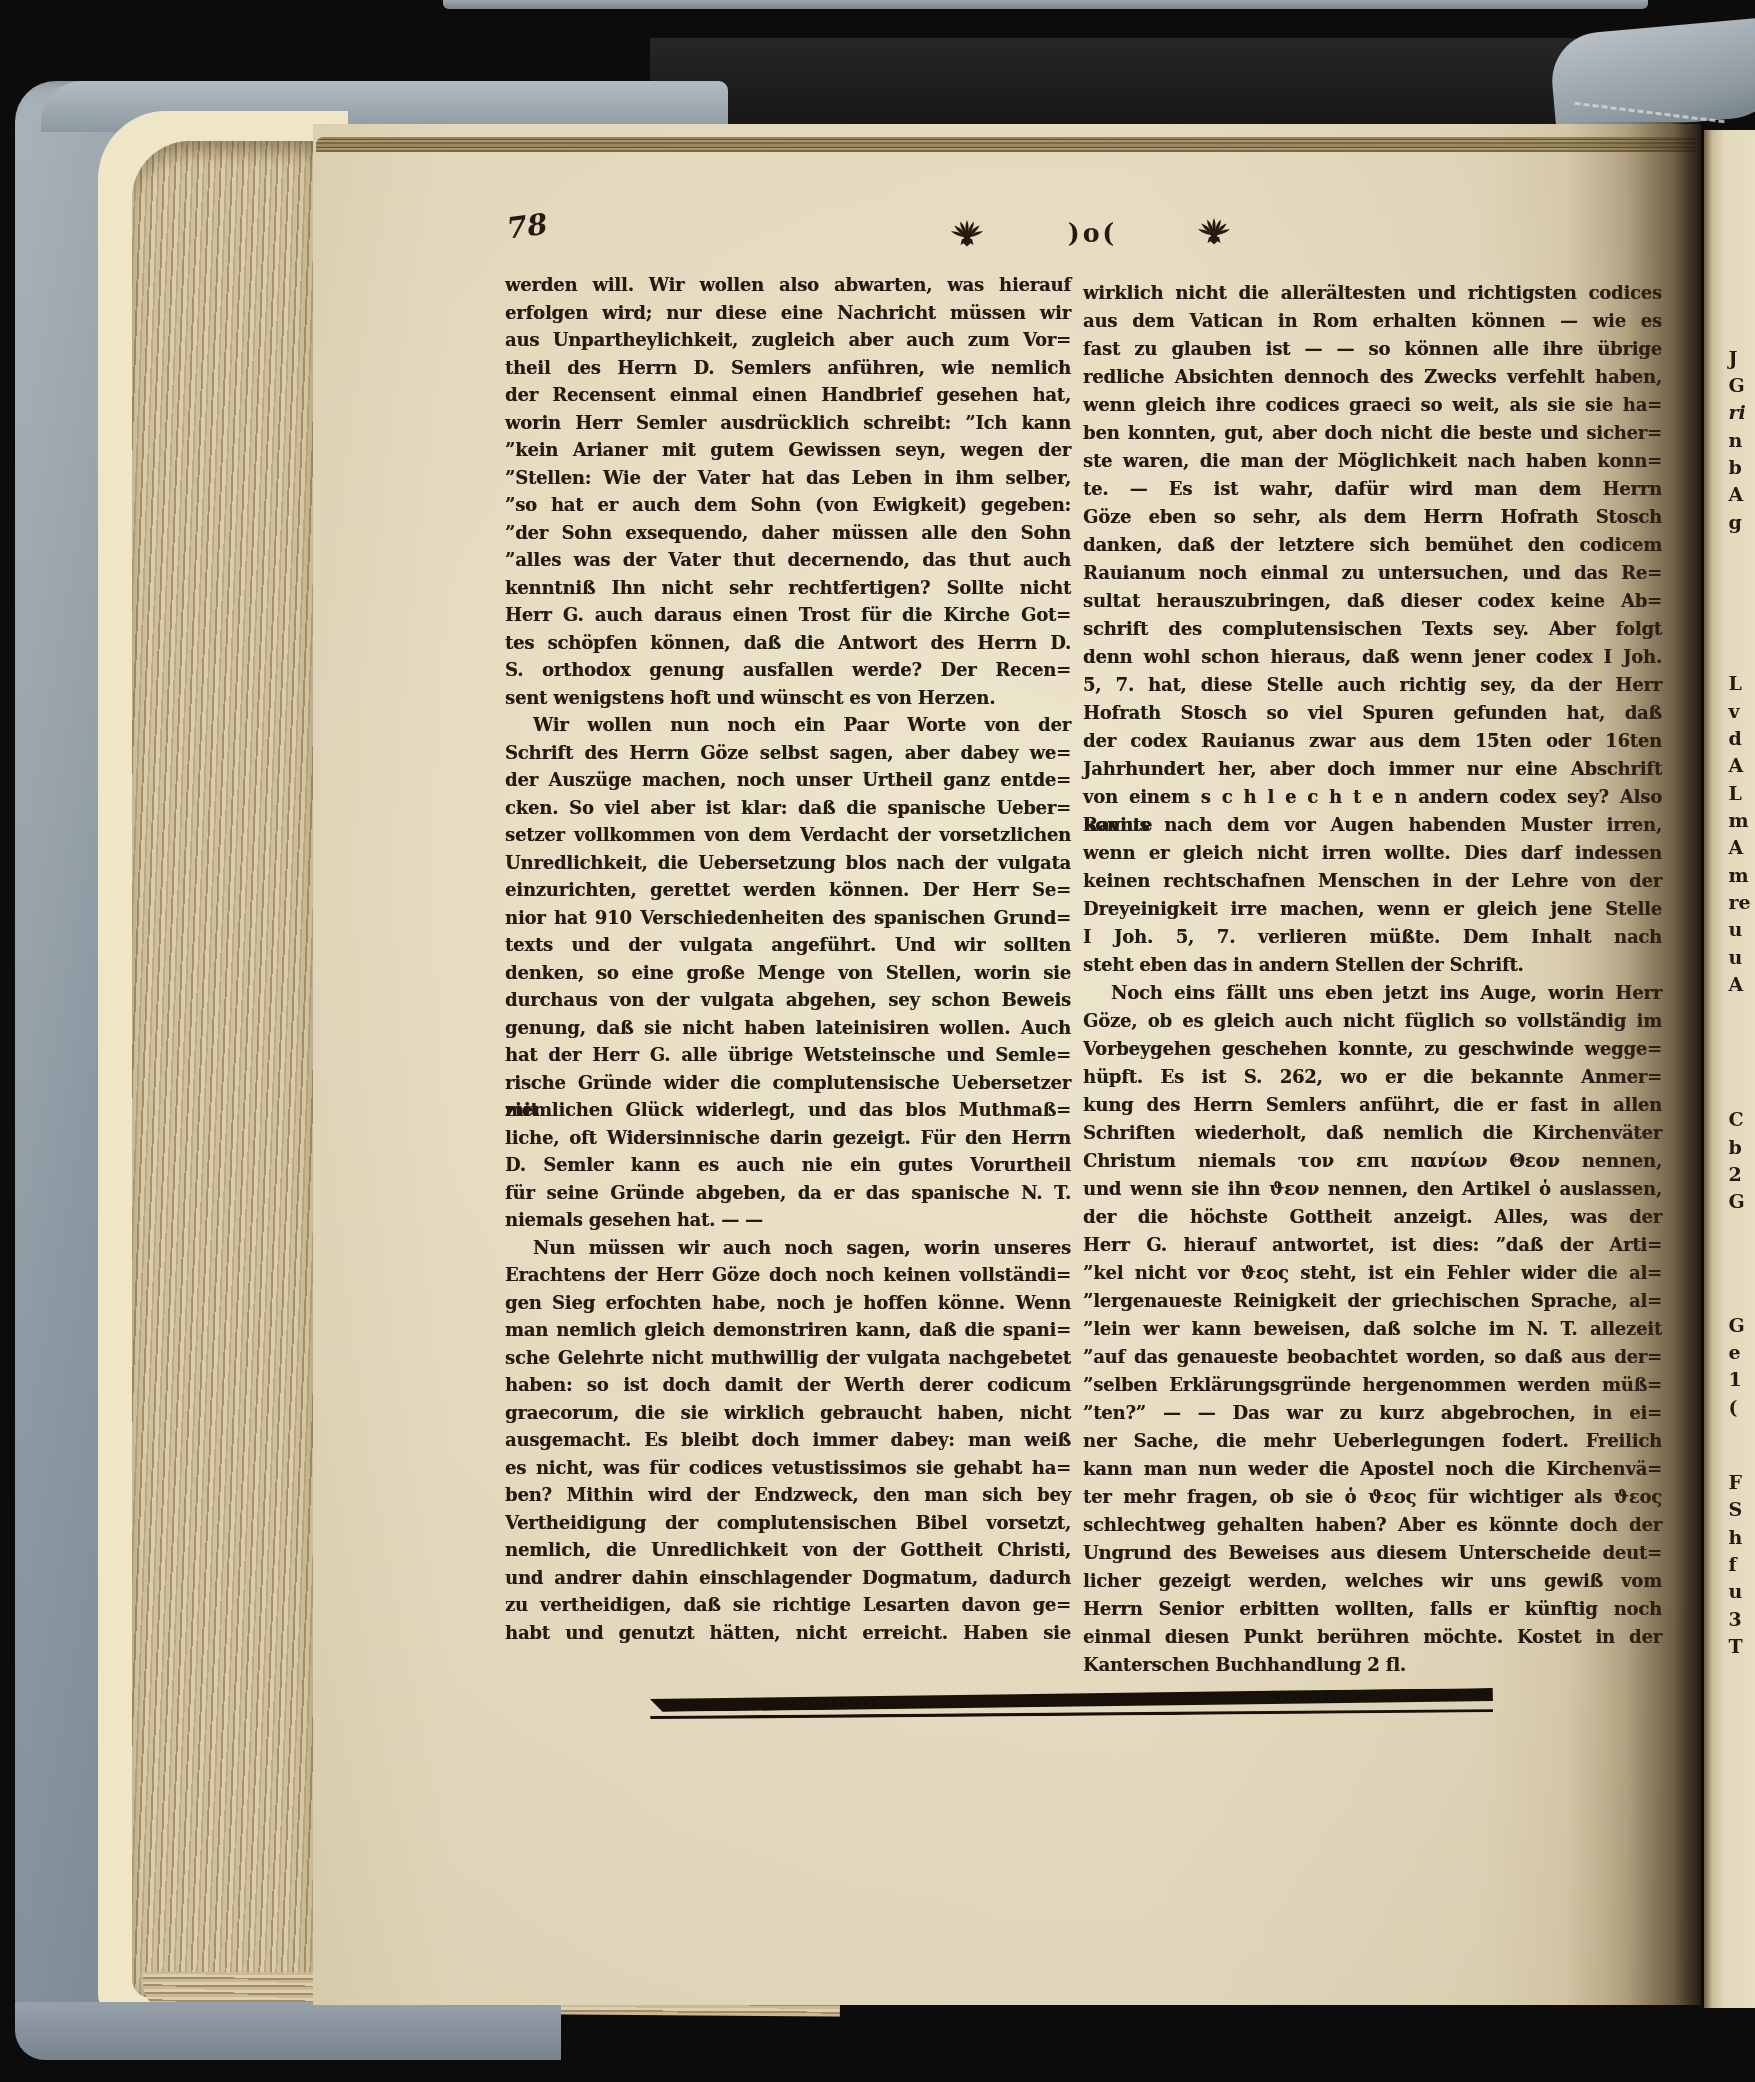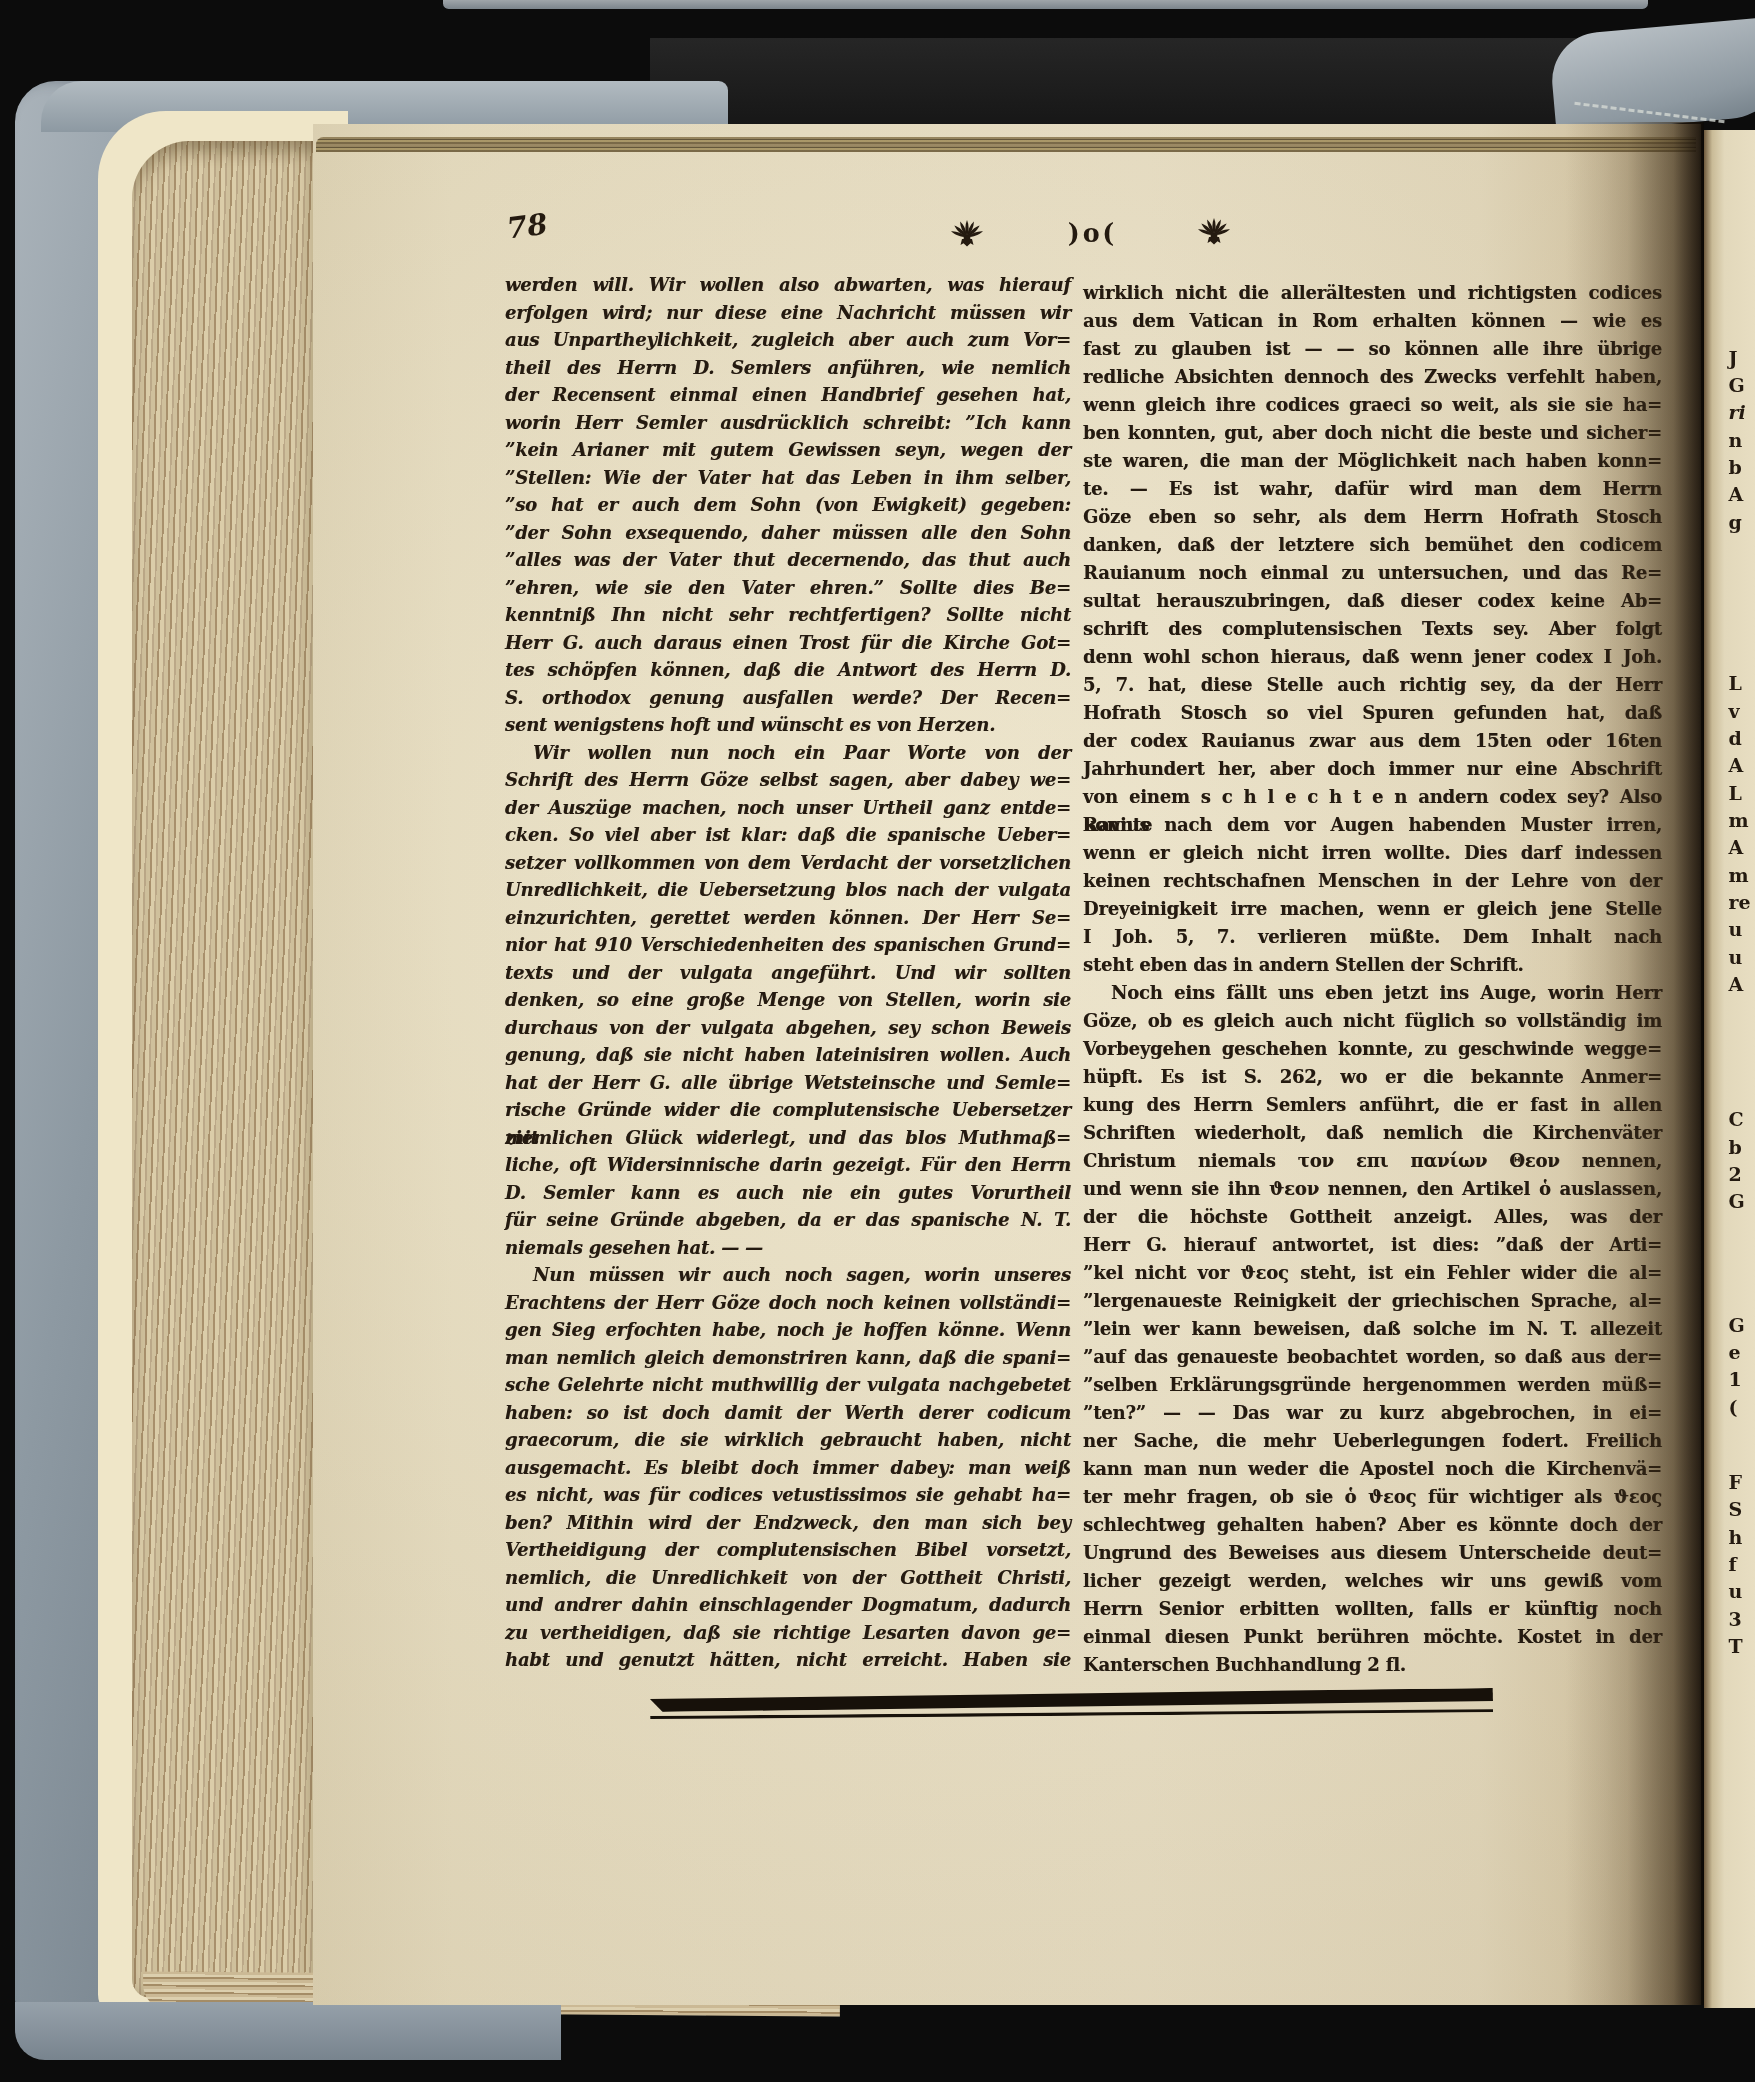--- a/index.html
+++ b/index.html
@@ -51,21 +51,21 @@
   
   .pagenum{position:absolute;left:507px;top:209px;font-size:29px;font-weight:700;
     font-style:italic;color:#241a10;transform:rotate(-7deg);}
   .orn{position:absolute;}
   .orn-left{left:949px;top:217px;}
   .orn-right{left:1196px;top:215px;}
   .center-mark{position:absolute;left:1053px;top:218px;width:79px;text-align:center;
     font-size:25.4px;font-weight:700;color:#241a10;letter-spacing:2.8px;}
   .col{position:absolute;color:#241a10;font-weight:700;font-size:18px;letter-spacing:-0.2px;
     text-shadow:0.3px 0.3px 0 rgba(36,26,16,.55);}
-  .col-left{left:505px;top:271px;width:566px;font-style:italic;}
+  .col-left{left:505px;top:271px;width:566px;}
   .col-right{left:1083px;top:279px;width:579px;}
   .col .line{height:27.5px;line-height:27.5px;text-align:justify;text-align-last:justify;overflow:visible;}
   .col-right .line{height:28px;line-height:28px;}
   .col .line.end{text-align-last:left;}
   .col .line.indent{text-indent:28px;}
   .bottom-rule{position:absolute;left:650px;top:1692px;width:843px;transform:rotate(-.55deg);}
   .bottom-rule .bar{height:16px;background:#17110a;clip-path:polygon(0 18%,100% 0,100% 82%,1.5% 100%);}
   .bottom-rule .thin{margin-top:3.8px;height:4.7px;background:#17110a;clip-path:polygon(0 0,100% 30%,100% 100%,0 70%);}
 </style>
 </head>
@@ -122,21 +122,20 @@
     <div class="line">erfolgen wird;  nur diese eine Nachricht müssen wir</div>
     <div class="line">aus Unpartheylichkeit, zugleich aber auch zum Vor=</div>
     <div class="line">theil des Herrn D. Semlers anführen, wie nemlich</div>
     <div class="line">der Recensent einmal einen Handbrief gesehen hat,</div>
     <div class="line">worin Herr Semler ausdrücklich schreibt:  ”Ich kann</div>
     <div class="line">”kein Arianer mit gutem Gewissen seyn, wegen der</div>
     <div class="line">”Stellen: Wie der Vater hat das Leben in ihm selber,</div>
     <div class="line">”so hat er auch dem Sohn (von Ewigkeit) gegeben:</div>
     <div class="line">”der Sohn exsequendo,  daher müssen alle den Sohn</div>
     <div class="line">”alles was der Vater thut decernendo, das thut auch</div>
-    <div class="line">”ehren, wie sie den Vater ehren.”   Sollte dies Be=</div>
     <div class="line">kenntniß Ihn nicht sehr rechtfertigen?  Sollte nicht</div>
     <div class="line">Herr G. auch daraus einen Trost für die Kirche Got=</div>
     <div class="line">tes schöpfen können, daß die Antwort des Herrn D.</div>
     <div class="line">S. orthodox genung ausfallen werde?  Der Recen=</div>
     <div class="line end">sent wenigstens hoft und wünscht es von Herzen.</div>
     <div class="line indent">Wir wollen nun noch ein Paar Worte von der</div>
     <div class="line">Schrift des Herrn Göze selbst sagen, aber dabey we=</div>
     <div class="line">der Auszüge machen, noch unser Urtheil ganz entde=</div>
     <div class="line">cken.  So viel aber ist klar: daß die spanische Ueber=</div>
     <div class="line">setzer vollkommen von dem Verdacht der vorsetzlichen</div>

